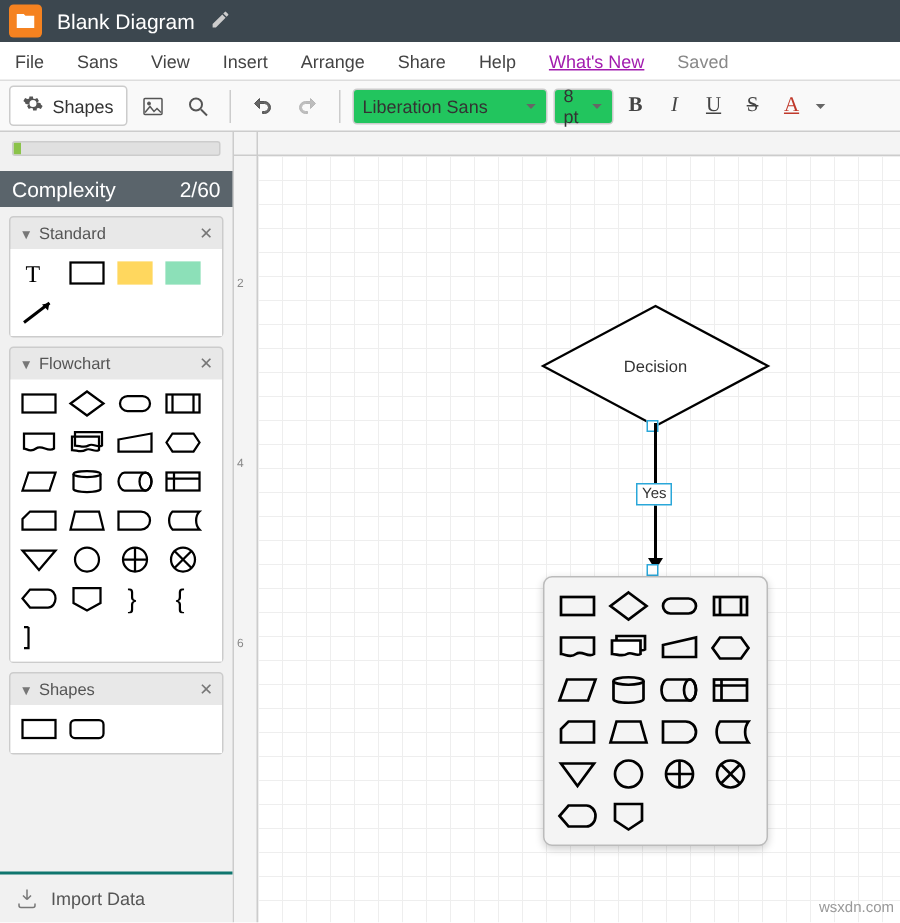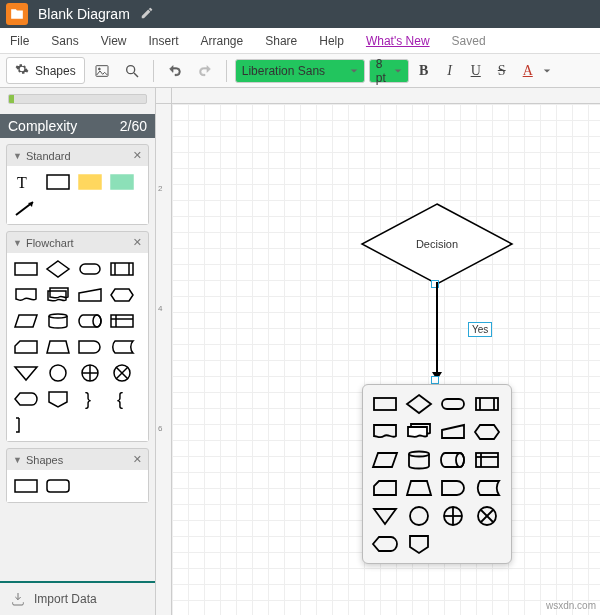--- a/index.html
+++ b/index.html
@@ -56,21 +56,21 @@
   .canvas{position:absolute;top:16px;left:16px;right:0;bottom:0;
     background-image:linear-gradient(#eee 1px,transparent 1px),linear-gradient(90deg,#eee 1px,transparent 1px);
     background-size:16px 16px;}
   .node-decision{position:absolute;left:190px;top:100px;}
   .node-decision svg{overflow:visible;}
   .dtext{font-size:11px;fill:#333;}
   .edge{position:absolute;left:263px;top:178px;width:4px;height:100px;}
   .edge .line{position:absolute;left:1px;top:0;width:2px;height:92px;background:#000;}
   .edge .arrow{position:absolute;left:-3px;top:90px;width:0;height:0;border-left:5px solid transparent;border-right:5px solid transparent;border-top:8px solid #000;}
   .handle{width:8px;height:8px;background:#fff;border:1px solid #2aa7d9;position:absolute;}
-  .yes-label{position:absolute;left:252px;top:218px;border:1px solid #2aa7d9;background:#fff;font-size:10px;padding:1px 3px;margin-left:44px;}
+  .yes-label{position:absolute;left:252px;top:218px;border:1px solid #2aa7d9;background:#fff;font-size:10px;padding:1px 3px;}
   .popup{position:absolute;left:190px;top:280px;width:150px;background:#f4f4f4;border:1px solid #bbb;border-radius:6px;padding:6px;box-shadow:0 2px 6px rgba(0,0,0,.2);}
   .popup .grid{display:flex;flex-wrap:wrap;gap:2px;}
   .pshp{width:32px;height:26px;display:flex;align-items:center;justify-content:center;}
   .pshp svg{width:28px;height:22px;fill:none;stroke:#000;stroke-width:1.8;}
   .watermark{position:absolute;right:4px;bottom:4px;font-size:10px;color:#999;}
 </style>
 </head>
 <body>
 
 <div class="titlebar">

